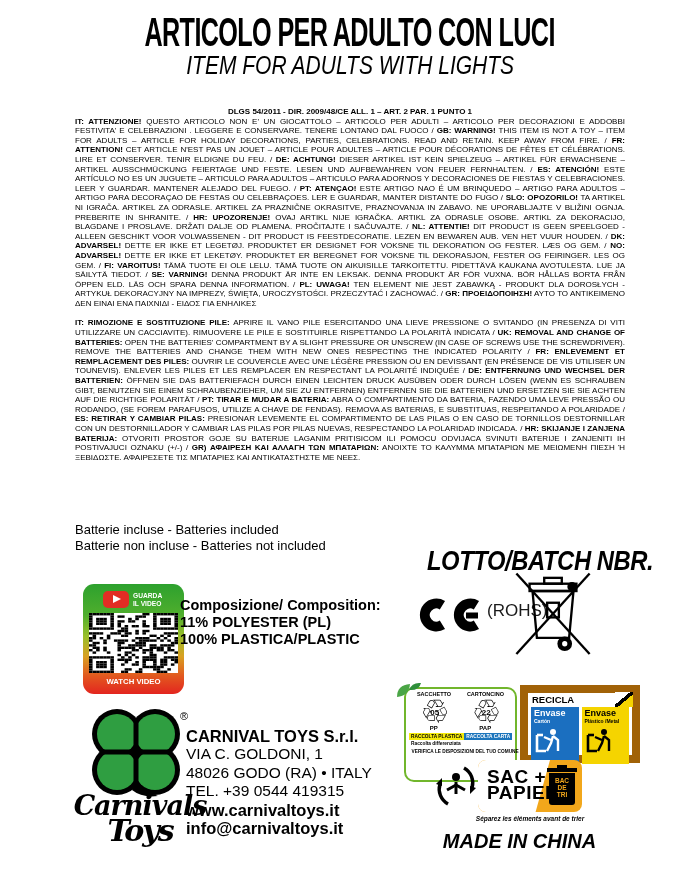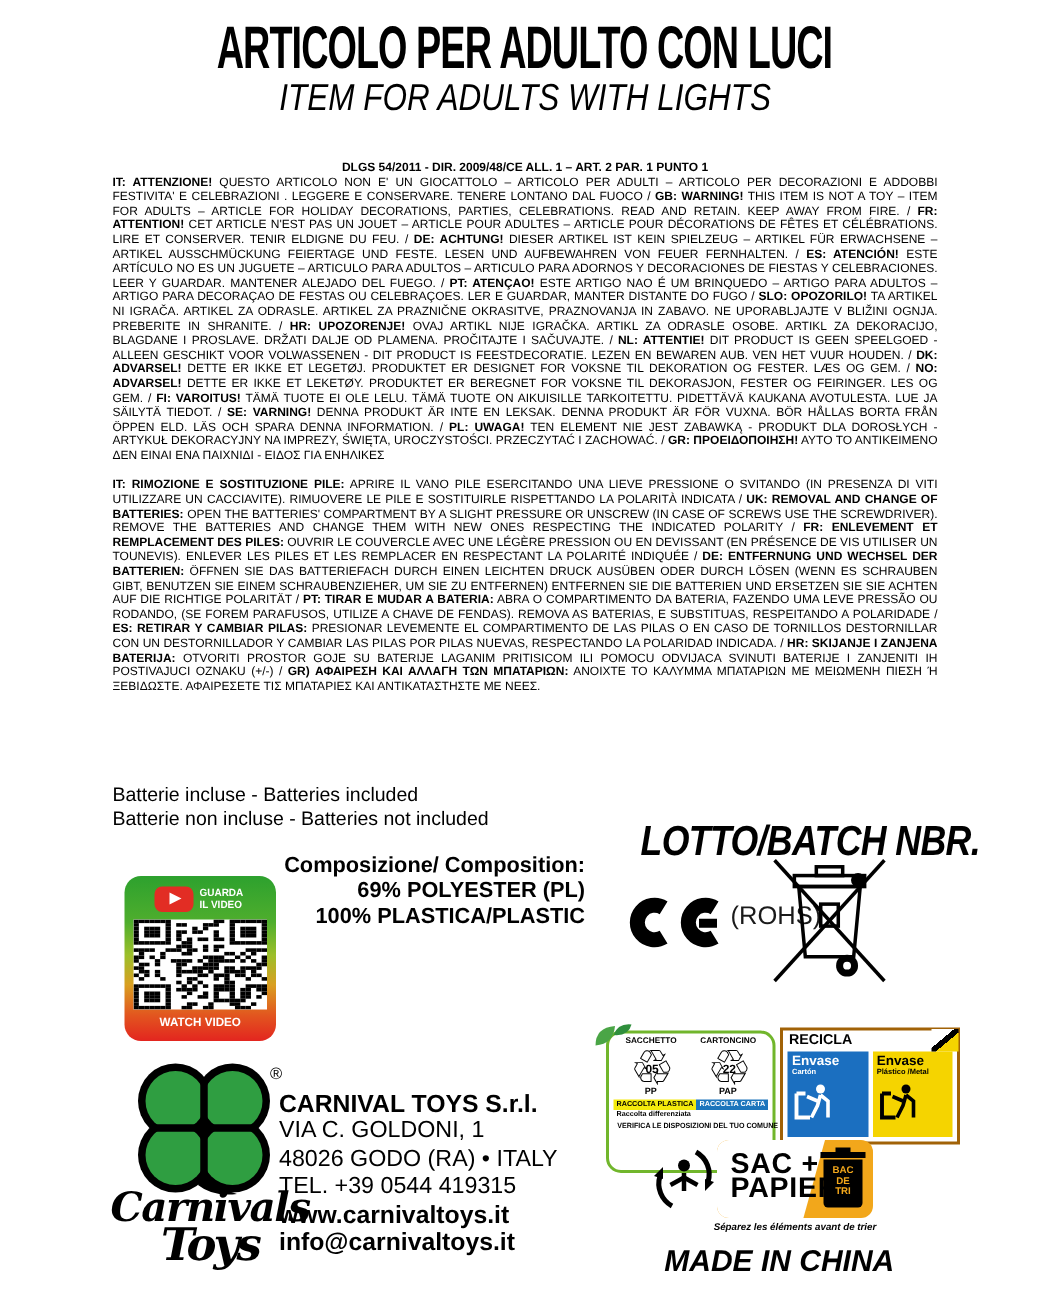--- a/index.html
+++ b/index.html
@@ -31,21 +31,21 @@
   .vb-top{height:27px;display:flex;align-items:center;justify-content:center;gap:4px;padding-top:2px;}
   .play{width:26px;height:17px;background:#e22d24;border-radius:5px;position:relative;flex:none;}
   .play::after{content:"";position:absolute;left:10px;top:4px;border-left:8px solid #fff;
     border-top:4.5px solid transparent;border-bottom:4.5px solid transparent;}
   .vb-label{color:#fff;font-weight:bold;font-size:7px;line-height:7.5px;transform:scaleX(0.95);transform-origin:left;}
   .vb-qr{margin:0 6px;height:60px;background:#fff;}
   .vb-qr svg{width:100%;height:100%;display:block;fill:#000;}
   .vb-bottom{text-align:center;color:#fff;font-weight:bold;font-size:8px;padding-top:4px;transform:scaleX(0.97);}
 
   
-  .composition{left:180px;top:569px;width:210px;text-align:right;font-weight:bold;
+  .composition{left:180px;top:597px;width:210px;text-align:left;font-weight:bold;
     font-size:14.5px;line-height:17px;white-space:nowrap;}
 
   
   .ce{left:417px;top:592px;}
   .rohs{left:487px;top:601px;font-size:17px;color:#1a1a1a;}
   .weee{left:512px;top:566px;}
 
   
   .greenbox{left:404px;top:687px;width:113px;height:95px;border:2.5px solid #71b62c;border-radius:10px;
     background:#fff;box-sizing:border-box;padding:2px 3px 0 3px;font-weight:bold;}
@@ -56,21 +56,21 @@
   .recycle-sym .num{position:absolute;left:0;top:11px;width:100%;text-align:center;font-size:8px;font-weight:bold;}
   .gb-mat{font-size:6px;margin-top:-1px;}
   .chip{font-size:4.8px;padding:1px 2px;white-space:nowrap;}
   .chip-yellow{background:#f4ea0c;color:#000;}
   .chip-blue{background:#1c75bc;color:#fff;}
   .gb-sub{font-size:4.8px;margin:1px 0 0 2px;text-align:left;}
   .gb-foot{font-size:5px;text-align:center;margin-top:2px;white-space:nowrap;transform:scaleX(0.95);}
   .leaf{position:absolute;top:-8px;left:-10px;}
 
   
-  .recicla{left:520px;top:685px;width:120px;height:78px;border:2px solid #a16207;background:#fff;box-sizing:border-box;}
+  .recicla{left:520px;top:685px;width:120px;height:78px;border:8px solid #a16207;background:#fff;box-sizing:border-box;}
   .rc-head{position:relative;height:13px;font-size:9.5px;font-weight:bold;padding-left:4px;line-height:13px;}
   .rc-wedge{position:absolute;right:-1px;top:-1px;width:18px;height:15px;
     background:linear-gradient(to bottom right,#fff 42%,#000 42%,#000 58%,#f5d400 58%);}
   .rc-panels{display:flex;gap:3px;padding:1px 3px;}
   .rc-panel{width:55px;height:57px;box-sizing:border-box;padding:2px 3px;}
   .rc-blue{background:#1b6fc0;color:#fff;}
   .rc-yellow{background:#f5d400;color:#000;}
   .rc-title{font-size:9px;font-weight:bold;line-height:9px;}
   .rc-sub{font-size:5px;font-weight:bold;line-height:6px;}
   .rc-panel svg{display:block;margin-top:3px;}
@@ -430,21 +430,21 @@
           <rect x="19" y="24" width="1" height="1"></rect>
           <rect x="20" y="24" width="1" height="1"></rect>
           <rect x="21" y="24" width="1" height="1"></rect>
         </svg>
     </div>
     <div class="vb-bottom">WATCH VIDEO</div>
   </div>
 
   <div class="abs composition">
     <div>Composizione/ Composition:</div>
-    <div>69% POLYESTER (PL)</div>
+    <div>11% POLYESTER (PL)</div>
     <div>100% PLASTICA/PLASTIC</div>
   </div>
 
   <div class="abs ce">
     <svg width="68" height="46" viewBox="0 0 68 46">
       <path d="M 25.4 13.2 A 11.5 11.5 0 1 0 25.4 32.8" fill="none" stroke="#000" stroke-width="10"></path>
       <path d="M 59.4 13.2 A 11.5 11.5 0 1 0 59.4 32.8" fill="none" stroke="#000" stroke-width="10"></path>
       <rect x="49" y="20.5" width="12" height="6" fill="#000"></rect>
     </svg>
   </div>

